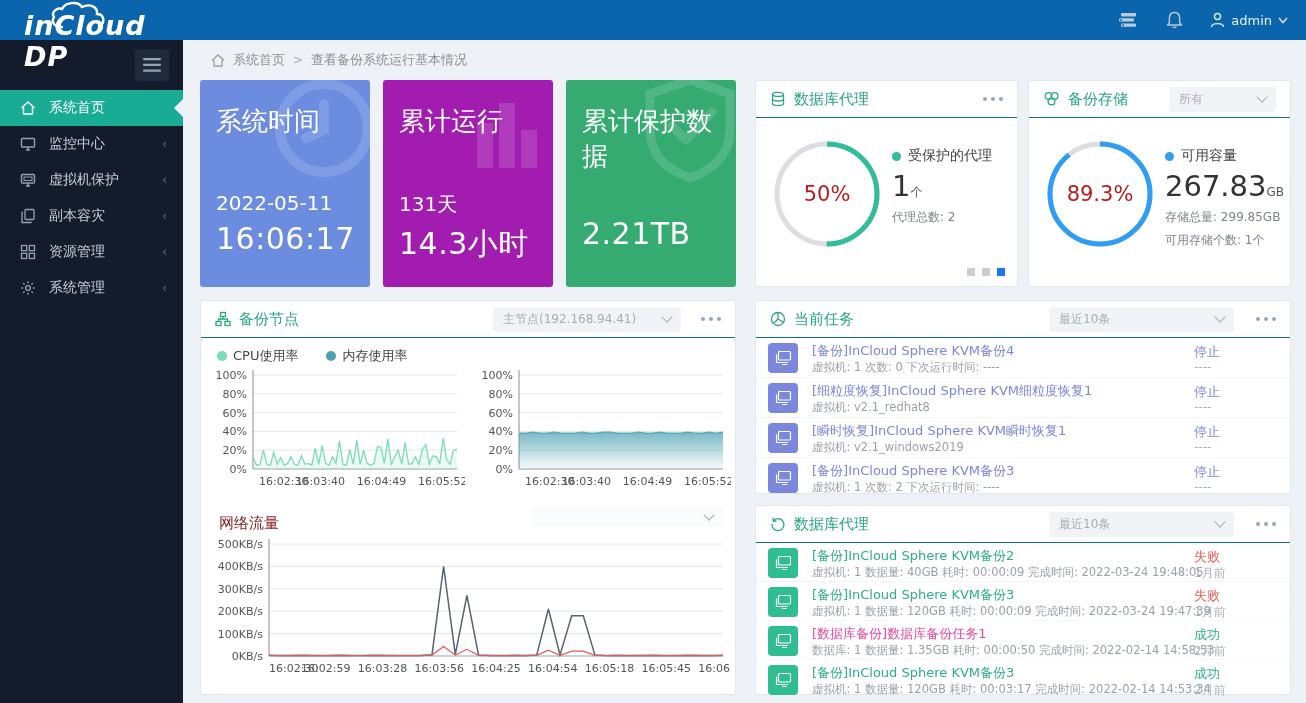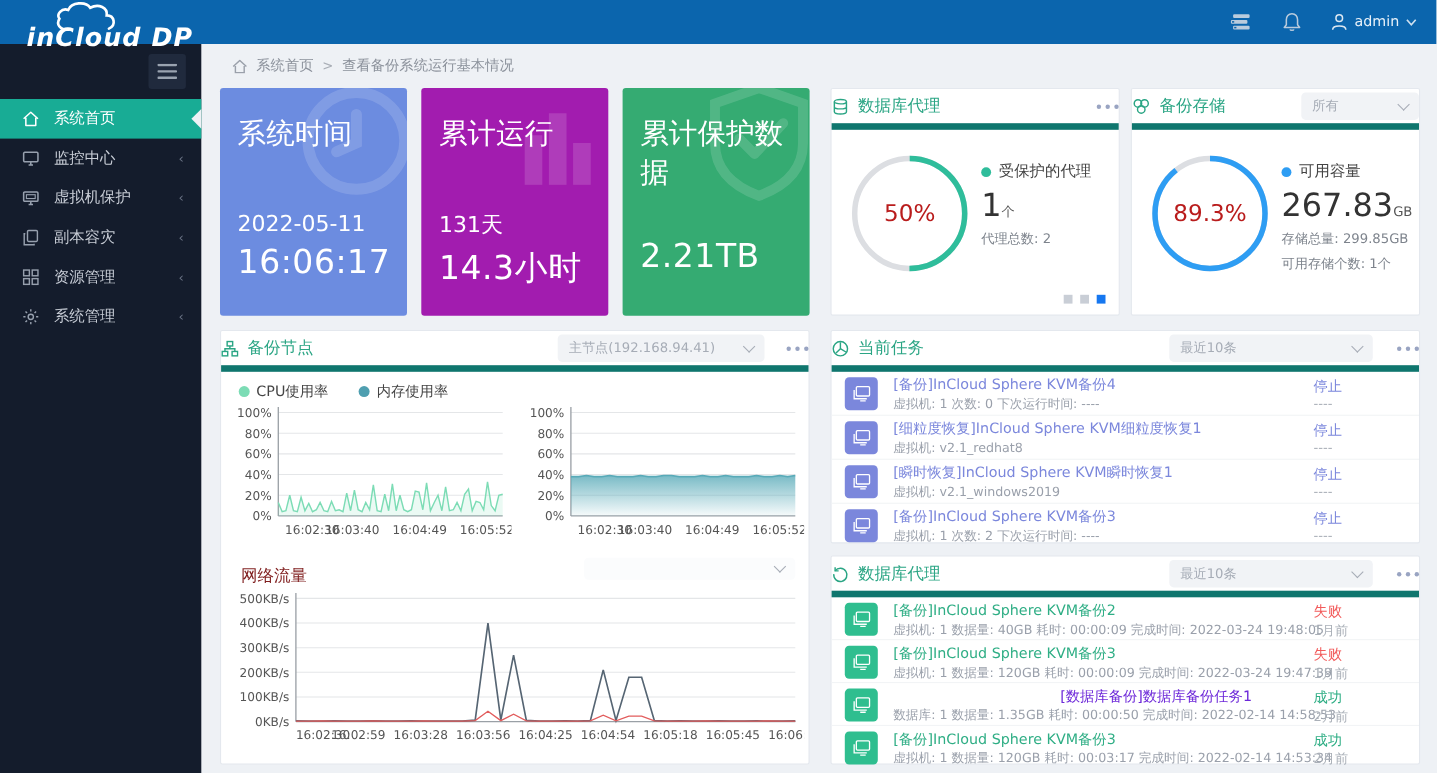--- a/index.html
+++ b/index.html
@@ -3,21 +3,21 @@
 <meta charset="utf-8">
 <style>
   * { margin:0; padding:0; box-sizing:border-box; }
   html,body { width:1306px; height:703px; overflow:hidden; }
   body { font-family:"DejaVu Sans","Liberation Sans",sans-serif; background:#eef1f5; font-size:13px; color:#333; }
   .app { position:relative; width:1306px; height:703px; }
 
   
   .topbar { position:absolute; top:0; left:0; width:100%; height:40px; background:#0b65ad; z-index:5; }
   .logo { position:absolute; left:20px; top:4px; width:160px; height:34px; color:#fff; }
-  .logo-text { font-style:italic; font-weight:bold; font-size:23px; letter-spacing:1px; position:absolute; top:18px; left:4px; }
+  .logo-text { font-style:italic; font-weight:bold; font-size:27px; letter-spacing:1px; position:absolute; top:6px; left:4px; }
   .logo-cloud { position:absolute; left:28px; top:-3px; }
   .topbar-right { position:absolute; right:18px; top:0; height:40px; display:flex; align-items:center; gap:26px; color:#cfe0ef; }
   .tb-icon { width:20px; height:20px; display:flex; align-items:center; justify-content:center; cursor:pointer; }
   .user-chip { display:flex; align-items:center; gap:6px; font-size:13px; color:#e8f1f9; cursor:pointer; }
 
   
   .sidebar { position:absolute; left:0; top:40px; width:183px; height:663px; background:#141c2c; z-index:4; }
   .collapse-btn { position:absolute; top:9px; right:14px; width:34px; height:32px; background:#202a3d; border-radius:3px; display:flex; align-items:center; justify-content:center; cursor:pointer; }
   .nav { position:absolute; top:50px; left:0; width:100%; }
   .nav-item { position:relative; height:36px; display:flex; align-items:center; padding-left:20px; gap:13px; color:#c8cdd6; font-size:14px; cursor:pointer; }
@@ -37,21 +37,21 @@
   .stat-card { position:absolute; top:40px; width:170px; height:207px; border-radius:3px; color:#fff; padding:20px 16px; overflow:hidden; }
   .stat-card .watermark { position:absolute; top:-12px; right:-14px; opacity:.14; }
   .sc-title { font-size:26px; margin-top:4px; position:relative; }
   .sc-line1 { font-size:20px; margin-top:52px; position:relative; }
   .sc-line2 { font-size:30px; margin-top:6px; position:relative; letter-spacing:0.5px; }
   #card-0 { left:17px; } #card-1 { left:200px; } #card-2 { left:383px; }
   #card-2 .sc-line1 { margin-top:42px; }
 
   
   .panel { position:absolute; background:#fff; border:1px solid #e4e8ee; border-radius:2px; }
-  .panel-header { position:relative; height:37px; border-bottom:6px solid #0f766e; display:flex; align-items:center; padding:0 0; gap:8px; }
+  .panel-header { position:relative; height:37px; border-bottom:1px solid #0f766e; display:flex; align-items:center; padding:0 14px; gap:8px; }
   .panel-title { color:#2aa584; font-size:15px; }
   .panel-ic { color:#2aa584; display:flex; }
   .pill { background:#f1f3f6; border-radius:4px; height:25px; display:flex; align-items:center; padding:0 10px; color:#a6acb6; font-size:12px; cursor:pointer; justify-content:space-between; }
   .dots { display:flex; gap:4px; cursor:pointer; align-items:center; }
   .dots i { width:4px; height:4px; border-radius:50%; background:#99a4c2; }
   .chev-down { width:8px; height:8px; border-right:1.5px solid #a6acb6; border-bottom:1.5px solid #a6acb6; transform:rotate(45deg); margin-left:10px; margin-top:-4px; }
 
   #panel-db { left:572px; top:40px; width:263px; height:207px; }
   #panel-storage { left:845px; top:40px; width:263px; height:207px; }
   #panel-node { left:17px; top:260px; width:536px; height:395px; }
@@ -595,21 +595,21 @@
 
   <div class="task-row">
     <span class="task-ic" style="background-color: rgb(47, 190, 143);">
       <svg width="17" height="16" viewBox="0 0 17 16">
                 <g fill="none" stroke="#ffffff" stroke-width="1.2">
                   <rect x="3.5" y="1.5" width="12" height="8.5" rx="1"></rect>
                   <path d="M1.5 4.5 L1.5 12.5 L13 12.5 M7 14.5 L12 14.5"></path>
                 </g>
               </svg>
     </span>
-    <div class="task-title" style="color: #6d28d9; text-align: center;">[数据库备份]数据库备份任务1</div>
+    <div class="task-title" style="color: #ec4899;">[数据库备份]数据库备份任务1</div>
     <div class="task-sub">数据库: 1 数据量: 1.35GB 耗时: 00:00:50 完成时间: 2022-02-14 14:58:53</div>
     <div class="task-status" style="color: rgb(47, 174, 133);">成功</div>
     <div class="task-time">2月前</div>
   </div>
 
   <div class="task-row">
     <span class="task-ic" style="background-color: rgb(47, 190, 143);">
       <svg width="17" height="16" viewBox="0 0 17 16">
                 <g fill="none" stroke="#ffffff" stroke-width="1.2">
                   <rect x="3.5" y="1.5" width="12" height="8.5" rx="1"></rect>

